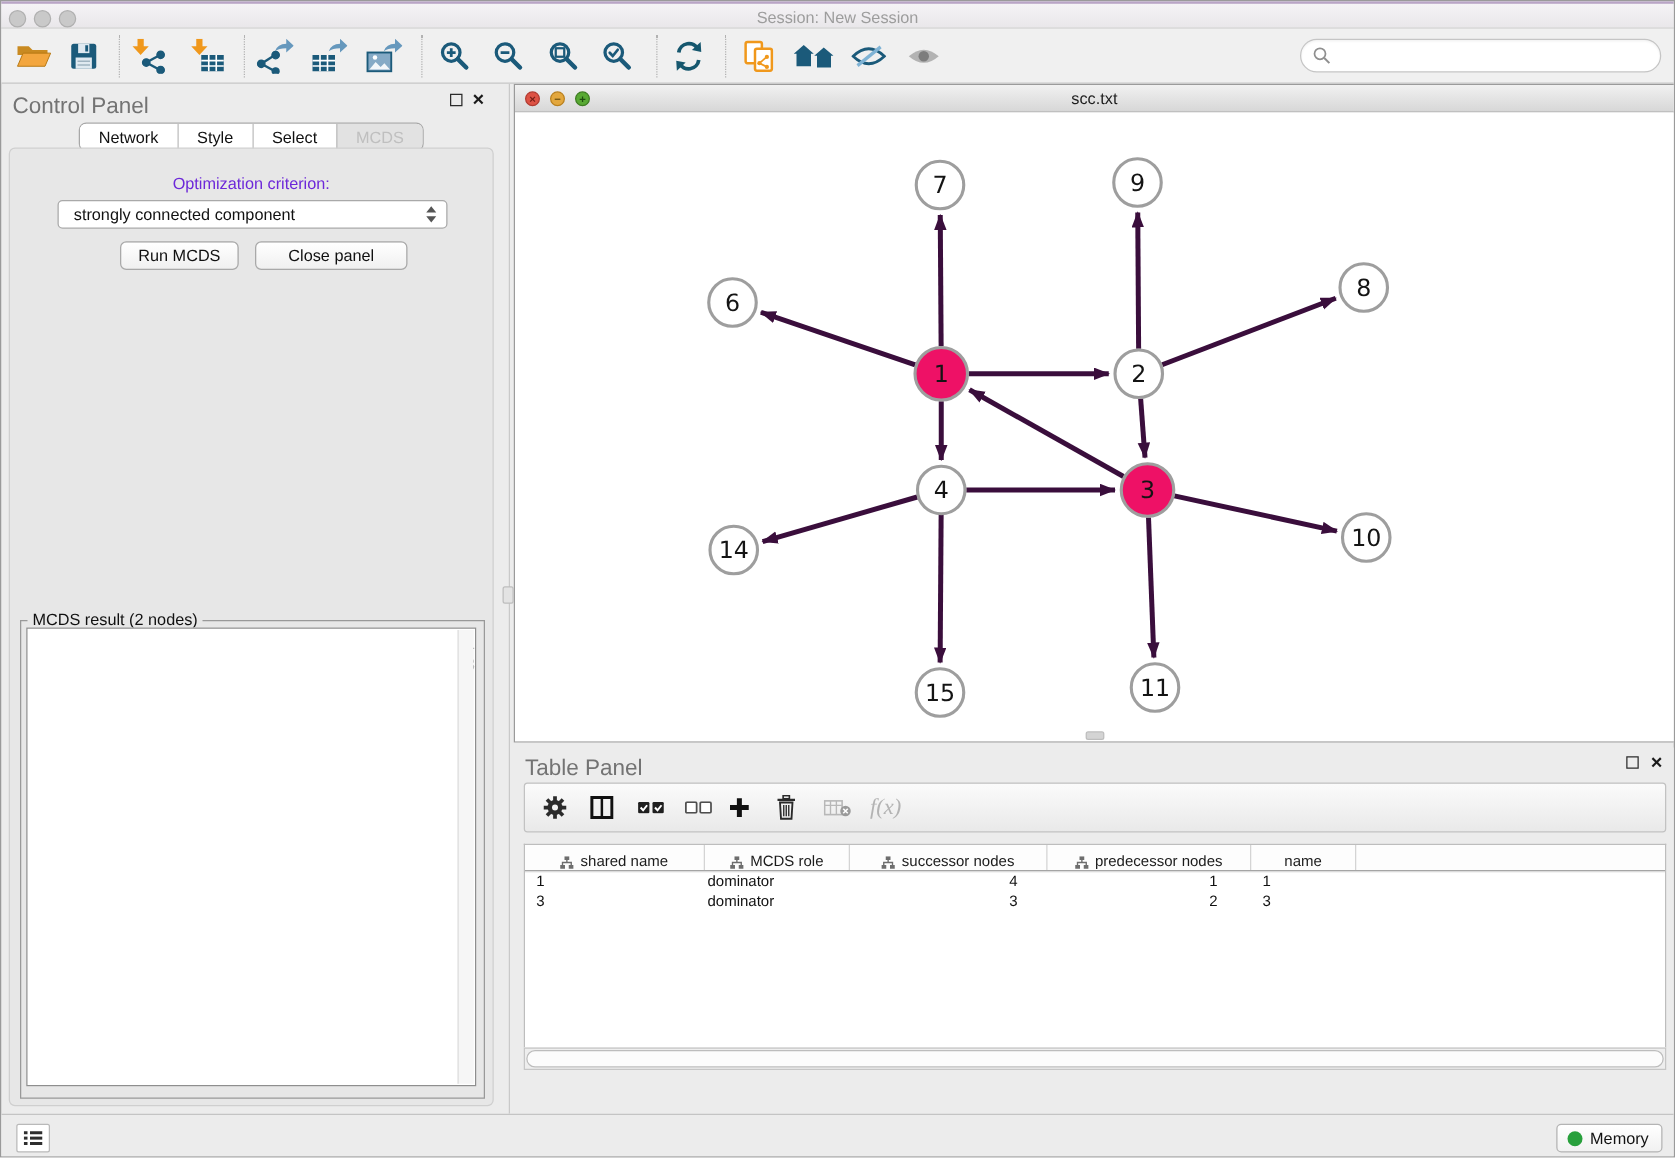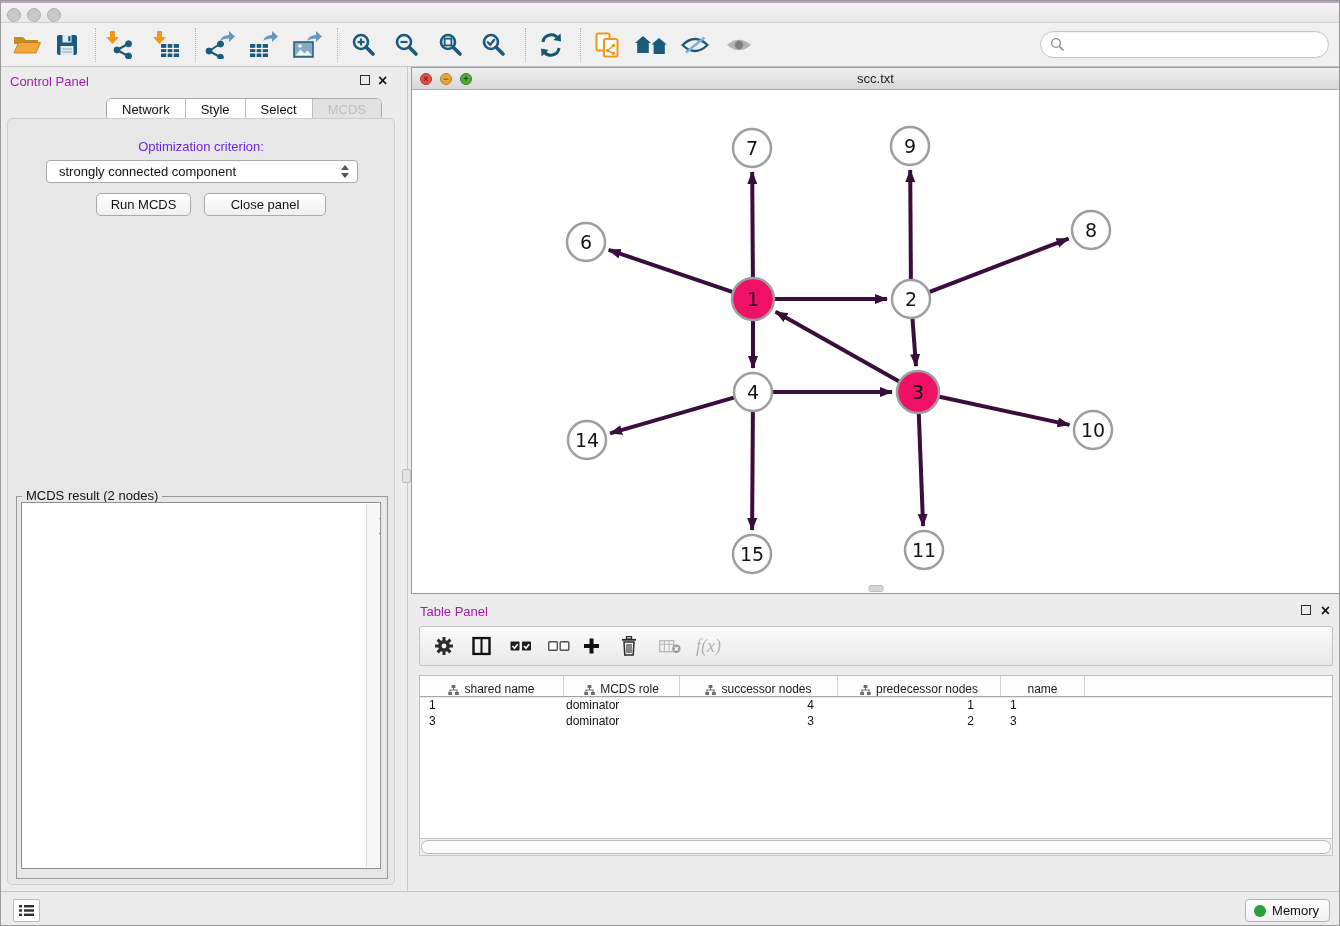--- a/index.html
+++ b/index.html
@@ -16,26 +16,26 @@
   
   .toolbar { position:absolute; left:0; top:22px; width:100%; height:44px; background:#f0f0f0; border-bottom:1px solid #c6c6c6; }
   .tbtn { position:absolute; top:5px; width:36px; height:34px; display:flex; align-items:center; justify-content:center; cursor:default; }
   .tsep { position:absolute; top:5px; height:34px; border-left:1px dotted #b2b2b2; }
   .searchbox { position:absolute; right:10px; top:8px; width:289px; height:27px; background:#fff;
     border:1px solid #c5c5c5; border-radius:13.5px; display:flex; align-items:center; padding-left:9px;
     box-shadow:inset 0 1px 2px rgba(0,0,0,0.06); }
 
   
   .cp-header { position:absolute; left:0; top:66px; width:400px; height:30px; }
-  .panel-title { font-size:13px; color:#a21caf; position:absolute; left:9px; top:7px; }
+  .panel-title { font-size:18px; color:#737373; position:absolute; left:9px; top:7px; }
   .float-ico { position:absolute; width:10px; height:10px; border:1.6px solid #2b2b2b; background:transparent; }
   .close-ico { position:absolute; font-size:16px; font-weight:bold; color:#1a1a1a; line-height:14px; }
 
   .cp-tabs { position:absolute; top:97px; left:200px; transform:translateX(-50%); display:flex;
-    border:1px solid #a8a8a8; border-radius:6px; overflow:hidden; background:#fff;margin-left:43px; }
+    border:1px solid #a8a8a8; border-radius:6px; overflow:hidden; background:#fff; }
   .cp-tab { font-size:13px; color:#111; background:#fff; padding:3px 15px; border-left:1px solid #bdbdbd; }
   .cp-tab:first-child { border-left:none; }
   .cp-tab.active-disabled { background:#e2e2e2; color:#bfbfbf; }
 
   .cp-body { position:absolute; left:6px; top:117px; width:388px; height:767px;
     background:#e7e7e7; border:1px solid #cfcfcf; border-radius:5px; }
   .opt-label { position:absolute; top:20px; width:100%; text-align:center; font-size:13px; color:#6d28d9; }
   .select { position:absolute; top:41px; left:38px; width:312px; height:23px; background:#fff;
     border:1px solid #a9a9a9; border-radius:4px; font-size:13px; color:#111; line-height:21px; padding-left:12px; }
   .select .chevrons { position:absolute; right:8px; top:4px; }
@@ -110,20 +110,21 @@
 </style>
 </head>
 <body>
 
 <div class="root">
 
   <div class="titlebar">
     <div class="tl" style="left:6px"></div>
     <div class="tl" style="left:26px"></div>
     <div class="tl" style="left:46px"></div>
+    <div class="win-title">Session: New Session</div>
   </div>
 
   <div class="toolbar">
     <div class="tbtn" style="left:8px">
       <svg width="30" height="24" viewBox="0 0 30 24">
         <path d="M2 4 h9 l3 3 h12 v4 H2 z" fill="#c98a21"></path>
         <path d="M2 20 L6.5 9.5 H28.5 L24 20 z" fill="#f3a63e" stroke="#b87a14" stroke-width="0.8"></path>
       </svg>
     </div>
     <div class="tbtn" style="left:48px">

